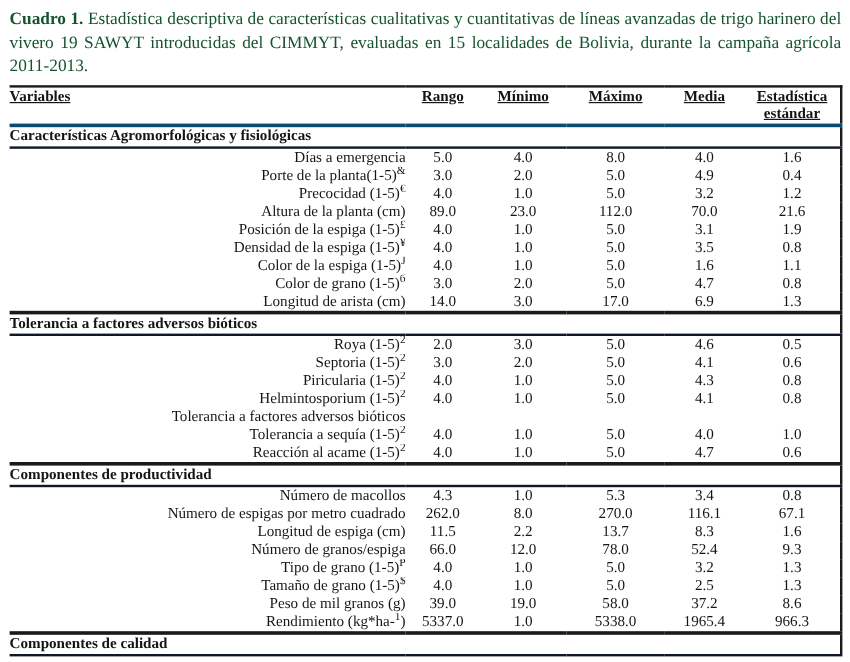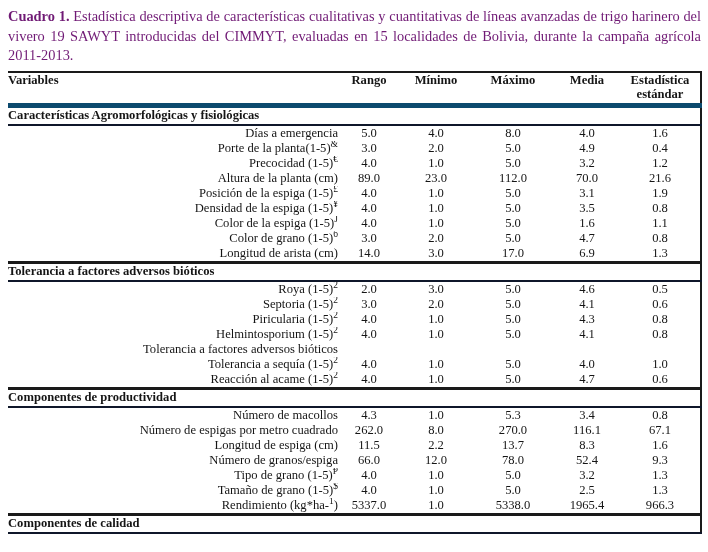--- a/index.html
+++ b/index.html
@@ -8,21 +8,21 @@
     background:#ffffff;
     color:#161616;
     font-family:"Liberation Serif","DejaVu Serif",serif;
     overflow:hidden;
   }
   .page{padding:7px 7px 0 8px;}
   .caption{
     font-size:14.4px;
     line-height:1.36;
     text-align:justify;
-    color:#701a75;
+    color:#14532d;
   }
   .caption b{font-weight:bold;}
   table{
     width:693px;
     border-collapse:collapse;
     table-layout:fixed;
     margin-top:5px;
     font-size:12.6px;
     border-top:2px solid #1a1a1a;
     border-bottom:2px solid #1a1a1a;
@@ -34,21 +34,21 @@
   col.c-min{width:72px;}
   col.c-max{width:82px;}
   col.c-media{width:66px;}
   col.c-de{width:81px;}
   th{
     font-weight:bold;
     vertical-align:top;
     padding:1px 0 2px 0;
     line-height:1.1;
   }
-  thead tr{border-bottom:5px solid #0c4a6e;}
+  thead tr{border-bottom:3px solid #0c4a6e;text-decoration:underline;}
   th.var{text-align:left;}
   th.num{text-align:center;}
   td{padding:0;line-height:15px;white-space:nowrap;overflow:hidden;}
   td.var{text-align:right;}
   td.num{text-align:center;}
   tr.section-row td{
     font-weight:bold;
     border-top:3px solid #1a1a1a;
     border-bottom:2px solid #0f172a;
     padding:0 0 1px 0;
@@ -269,20 +269,28 @@
         </tr>
         <tr>
           <td class="var">Tamaño de grano (1-5)<sup>$</sup></td>
           <td class="num">4.0</td>
           <td class="num">1.0</td>
           <td class="num">5.0</td>
           <td class="num">2.5</td>
           <td class="num">1.3</td>
         </tr>
         <tr>
+          <td class="var">Peso de mil granos (g)</td>
+          <td class="num">39.0</td>
+          <td class="num">19.0</td>
+          <td class="num">58.0</td>
+          <td class="num">37.2</td>
+          <td class="num">8.6</td>
+        </tr>
+        <tr>
           <td class="var">Rendimiento (kg*ha-<sup>1</sup>)</td>
           <td class="num">5337.0</td>
           <td class="num">1.0</td>
           <td class="num">5338.0</td>
           <td class="num">1965.4</td>
           <td class="num">966.3</td>
         </tr>
         <tr class="section-row">
           <td colspan="6">Componentes de calidad</td>
         </tr>

